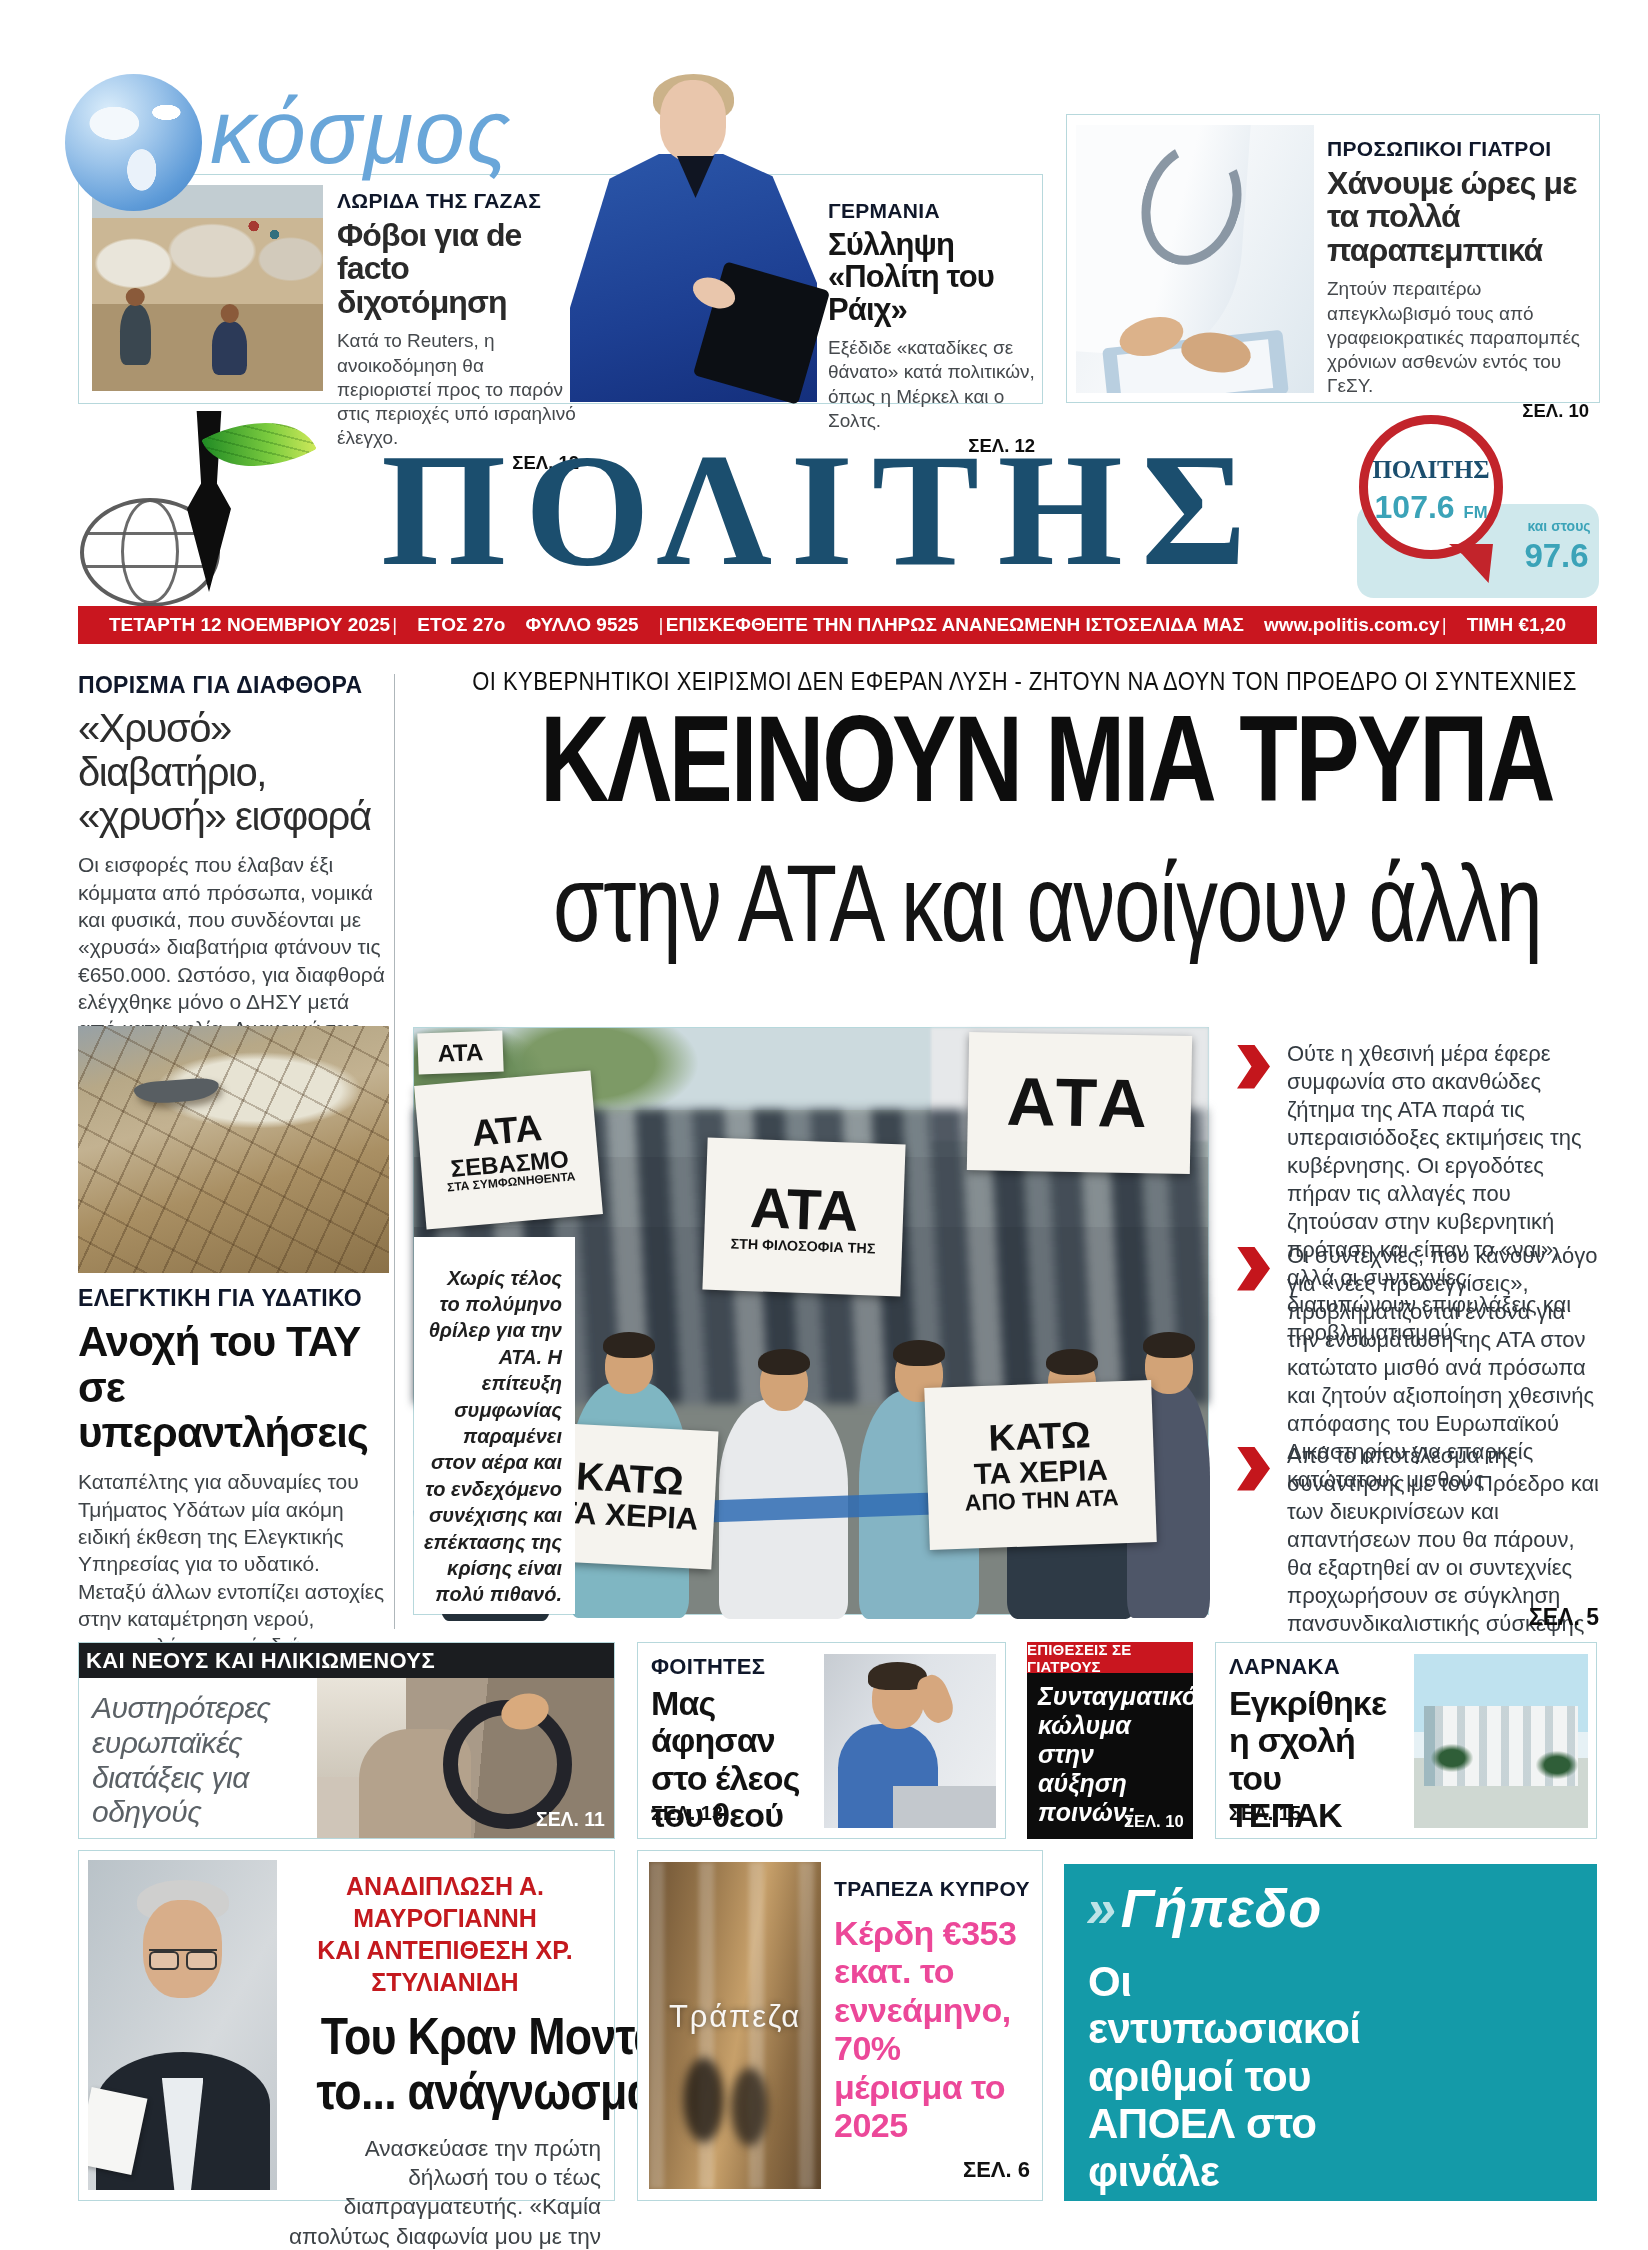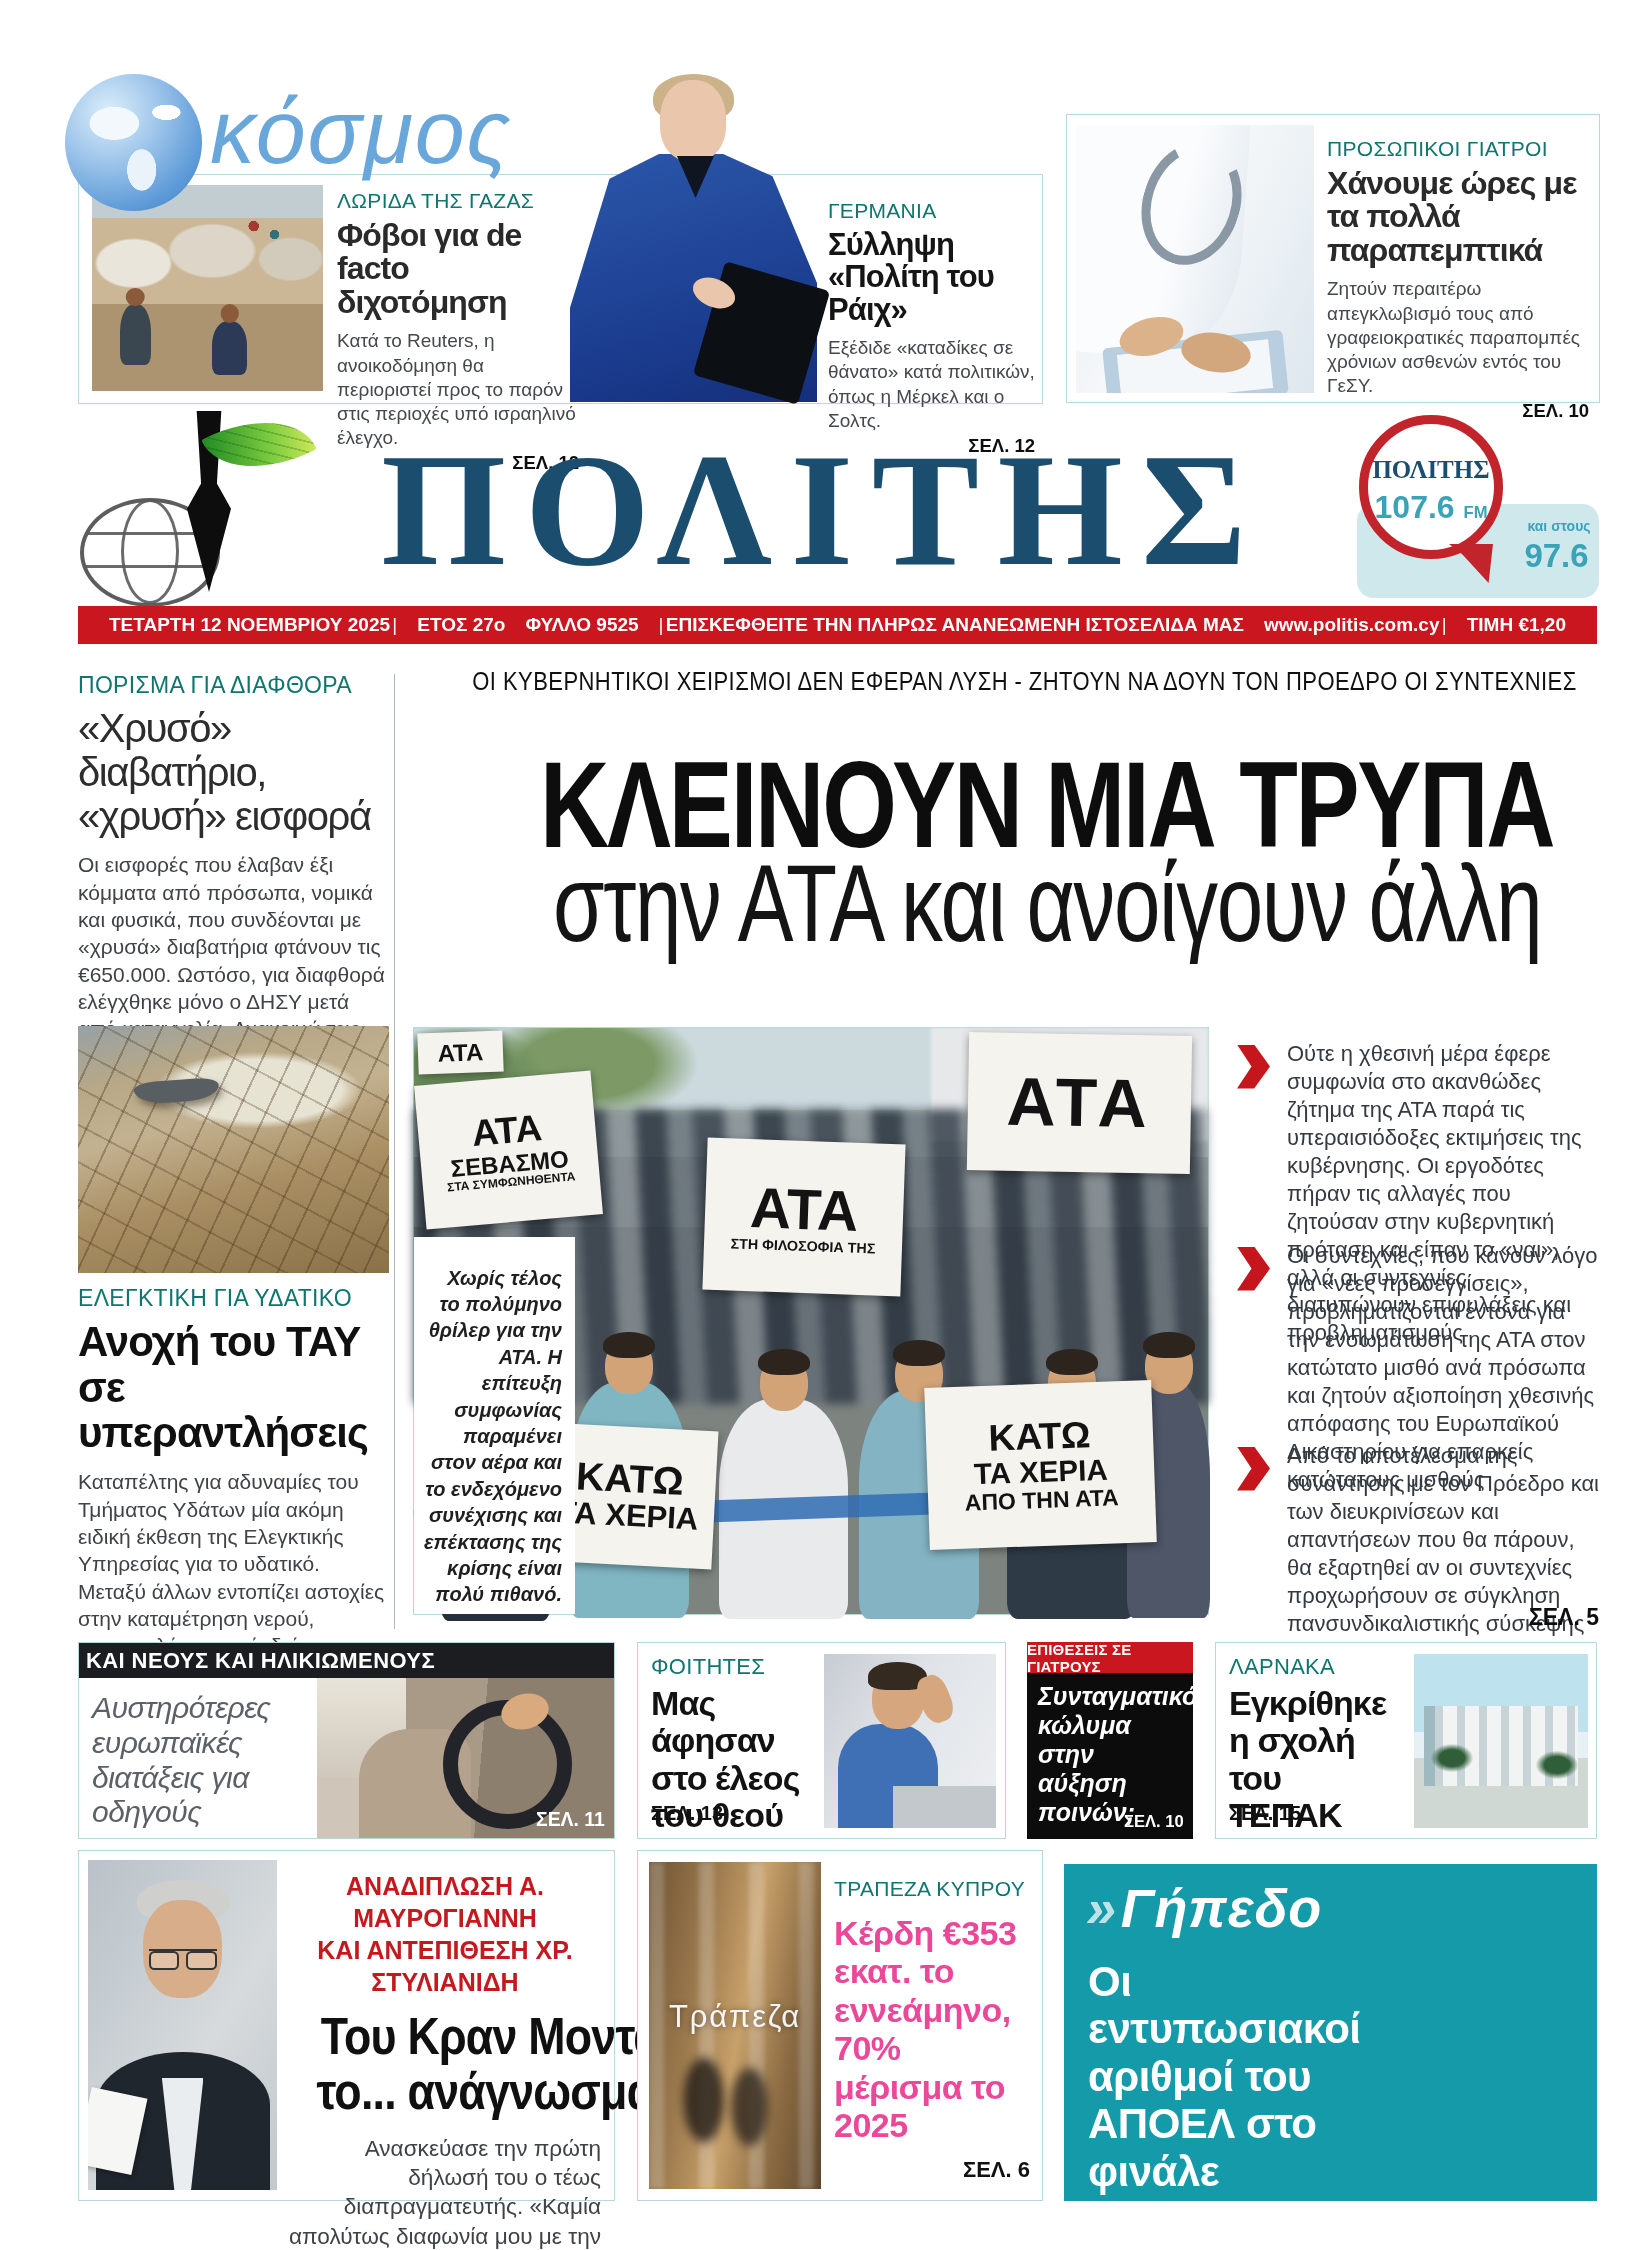--- a/index.html
+++ b/index.html
@@ -1,20 +1,20 @@
 <!DOCTYPE html>
 <html style="font-size:14.8px"><head>
 <meta charset="utf-8">
 <style>
   html,body{margin:0;padding:0;background:#888;}
   .page{position:relative;width:1648px;height:2250px;background:#fff;margin:0 auto;
         font-family:"Liberation Sans",sans-serif;overflow:hidden;color:#111;}
   .abs{position:absolute;}
   .ph{position:absolute;overflow:hidden;}
-  .kick{color:#0f766e;font-weight:400;font-size:21px;letter-spacing:0.3px;}
+  .kick{color:#0f172a;font-weight:700;font-size:21px;letter-spacing:0.3px;}
   .thinH{font-size:32px;color:#2a2a2a;line-height:1.06;letter-spacing:-0.9px;margin-top:5.5px;font-weight:700;}
   .boldH{font-size:31px;color:#151515;line-height:1.06;letter-spacing:-0.9px;margin-top:5.5px;font-weight:800;}
   .smallBody{font-size:19px;color:#45494d;line-height:1.27;margin-top:9.2px;}
   .pageref{font-weight:700;color:#0e0e0e;font-size:18.5px;text-align:right;margin-top:1.8px;}
   .boxA{position:absolute;border:0.9px solid #b7d8dc;background:#fff;}
 
   
   #globe{left:65px;top:74px;width:137px;height:137px;border-radius:50%;z-index:3;
     background:
       radial-gradient(ellipse 42px 28px at 36% 36%, #f3f8fc 0 58%, transparent 60%),
@@ -99,21 +99,21 @@
 
   #datebar{left:78px;top:606px;width:1519px;height:38px;background:#c9161f;color:#fff;
       display:flex;align-items:center;justify-content:space-between;font-weight:700;font-size:19px;
       padding:12px 31px;box-sizing:border-box;white-space:nowrap;}
   #datebar .grp{display:flex;gap:20px;}
   #datebar .sep{font-weight:400;opacity:.95;}
 
   
   #leadKicker{left:397px;top:667px;width:1200px;text-align:center;font-size:25px;font-weight:500;color:#101010;}
   #leadKicker span{display:inline-block;transform:scaleX(.88);white-space:nowrap;letter-spacing:0.5px;}
-  #h1{left:397px;top:694px;width:1200px;text-align:center;margin-top:46px;}
+  #h1{left:397px;top:694px;width:1200px;text-align:center;}
   #h1 span{display:inline-block;transform:scaleX(.78);white-space:nowrap;font-size:123px;font-weight:800;
       letter-spacing:-2.8px;line-height:1.05;color:#0d0d0d;}
   #h2{left:397px;top:845px;width:1200px;text-align:center;}
   #h2 span{display:inline-block;transform:scaleX(.76);white-space:nowrap;font-size:110px;font-weight:500;
       letter-spacing:-1.8px;line-height:1.05;color:#141414;}
 
   
   #lc1{left:78px;top:672px;width:312px;}
   .lcH{font-size:40px;color:#2d2d2d;letter-spacing:-1.4px;line-height:1.1;margin-top:7.4px;font-weight:400;}
   .lcHB{font-size:42px;color:#101010;letter-spacing:-0.9px;line-height:1.08;margin-top:7.4px;font-weight:800;}

